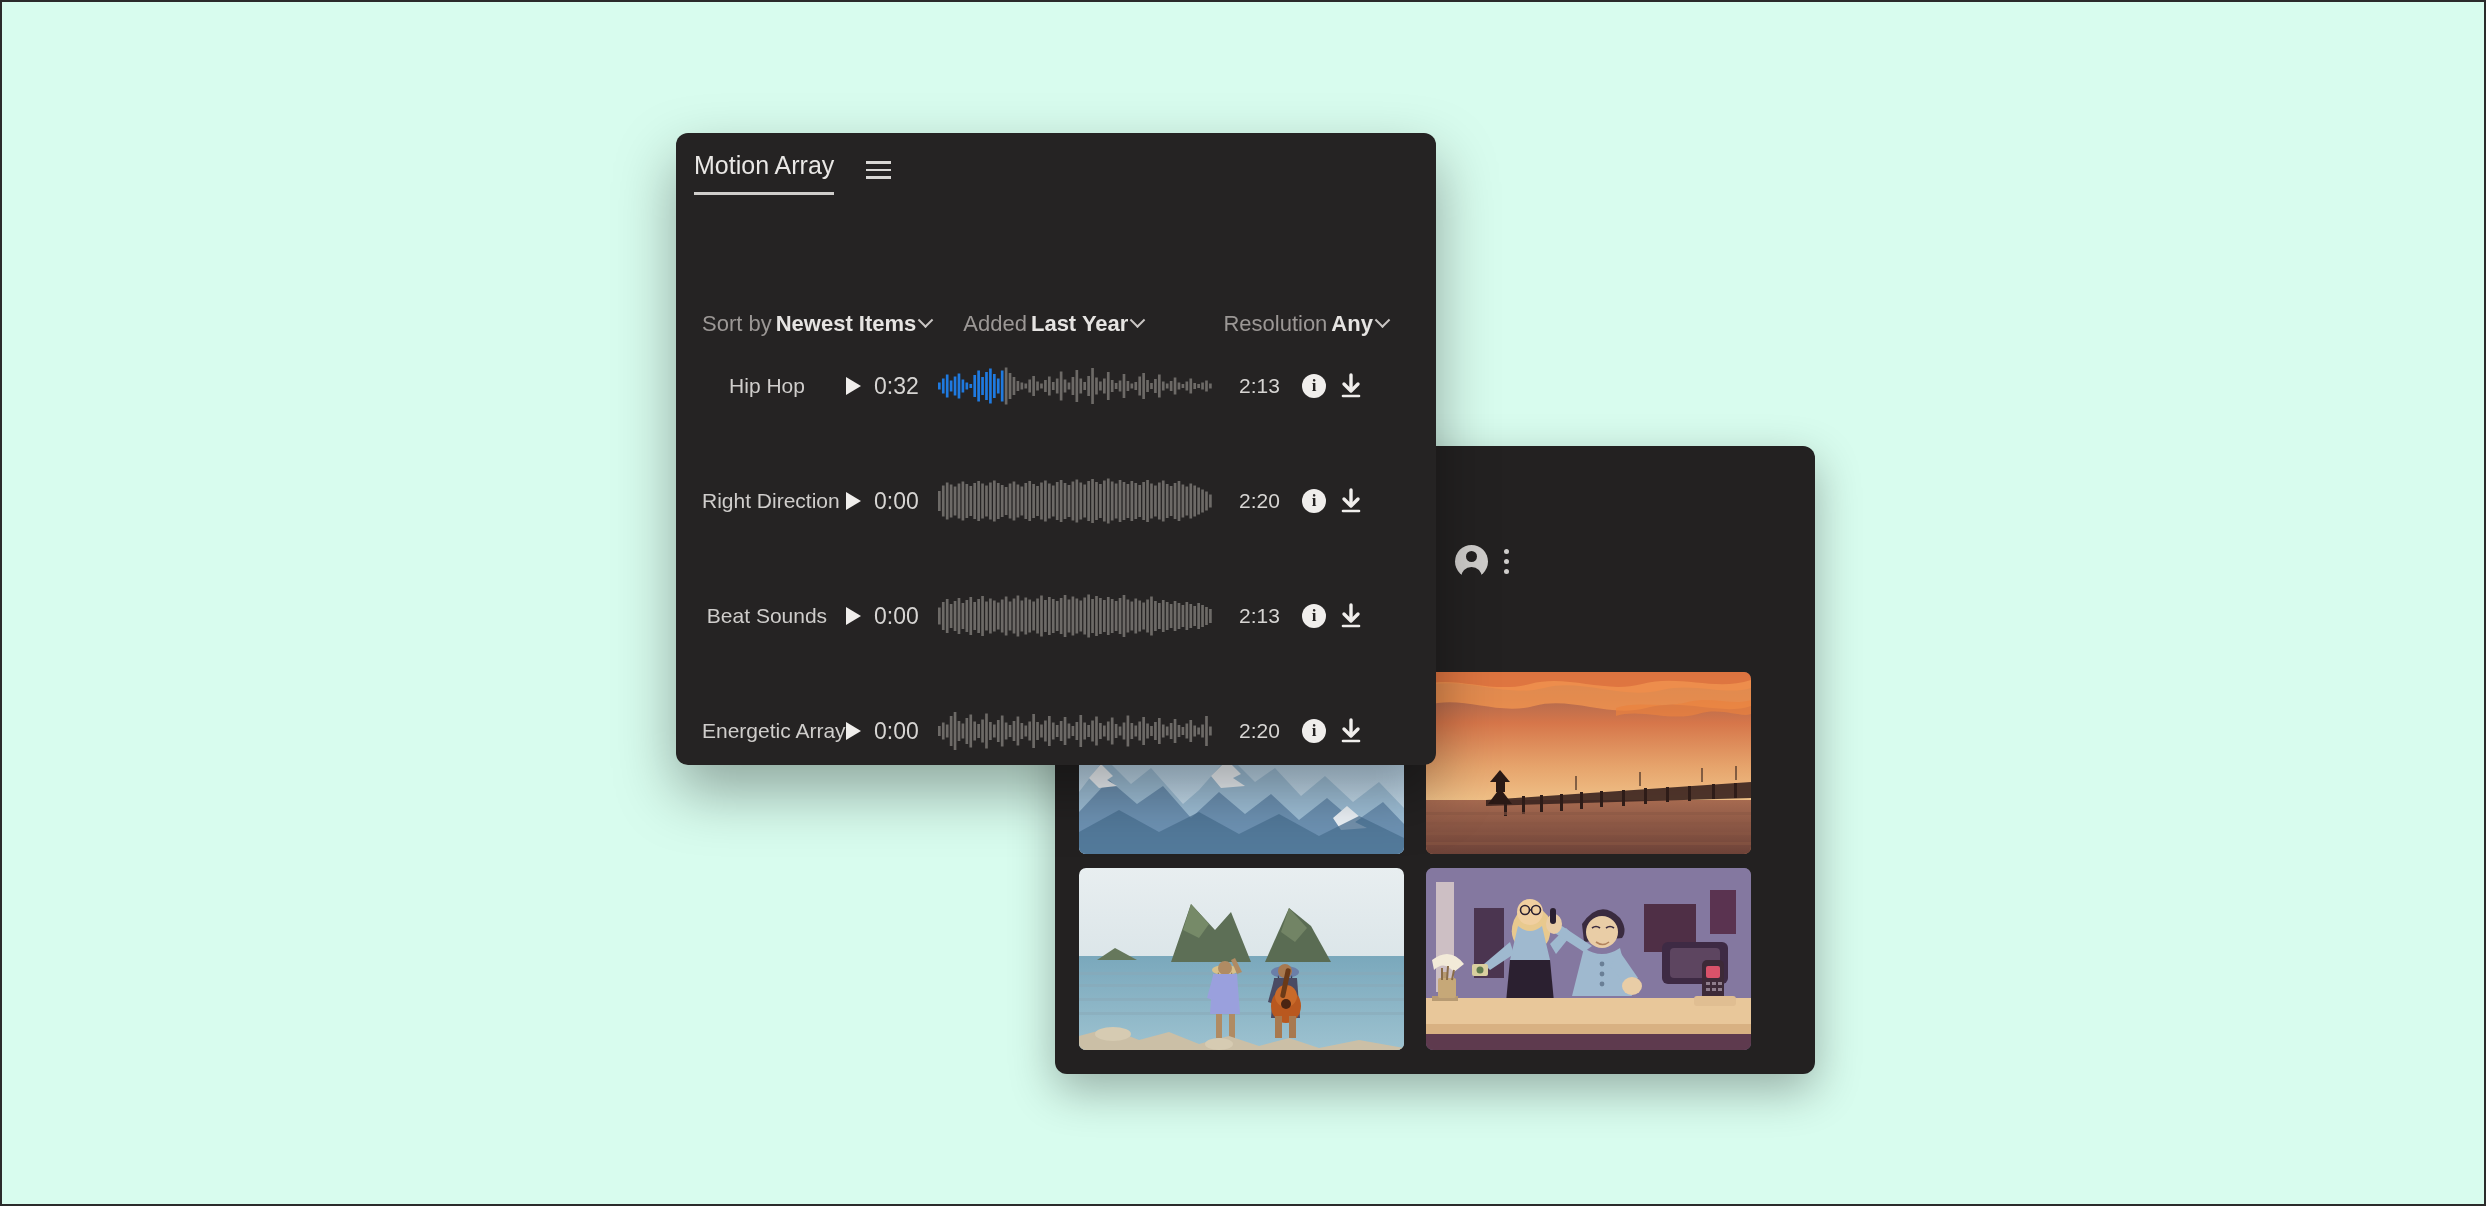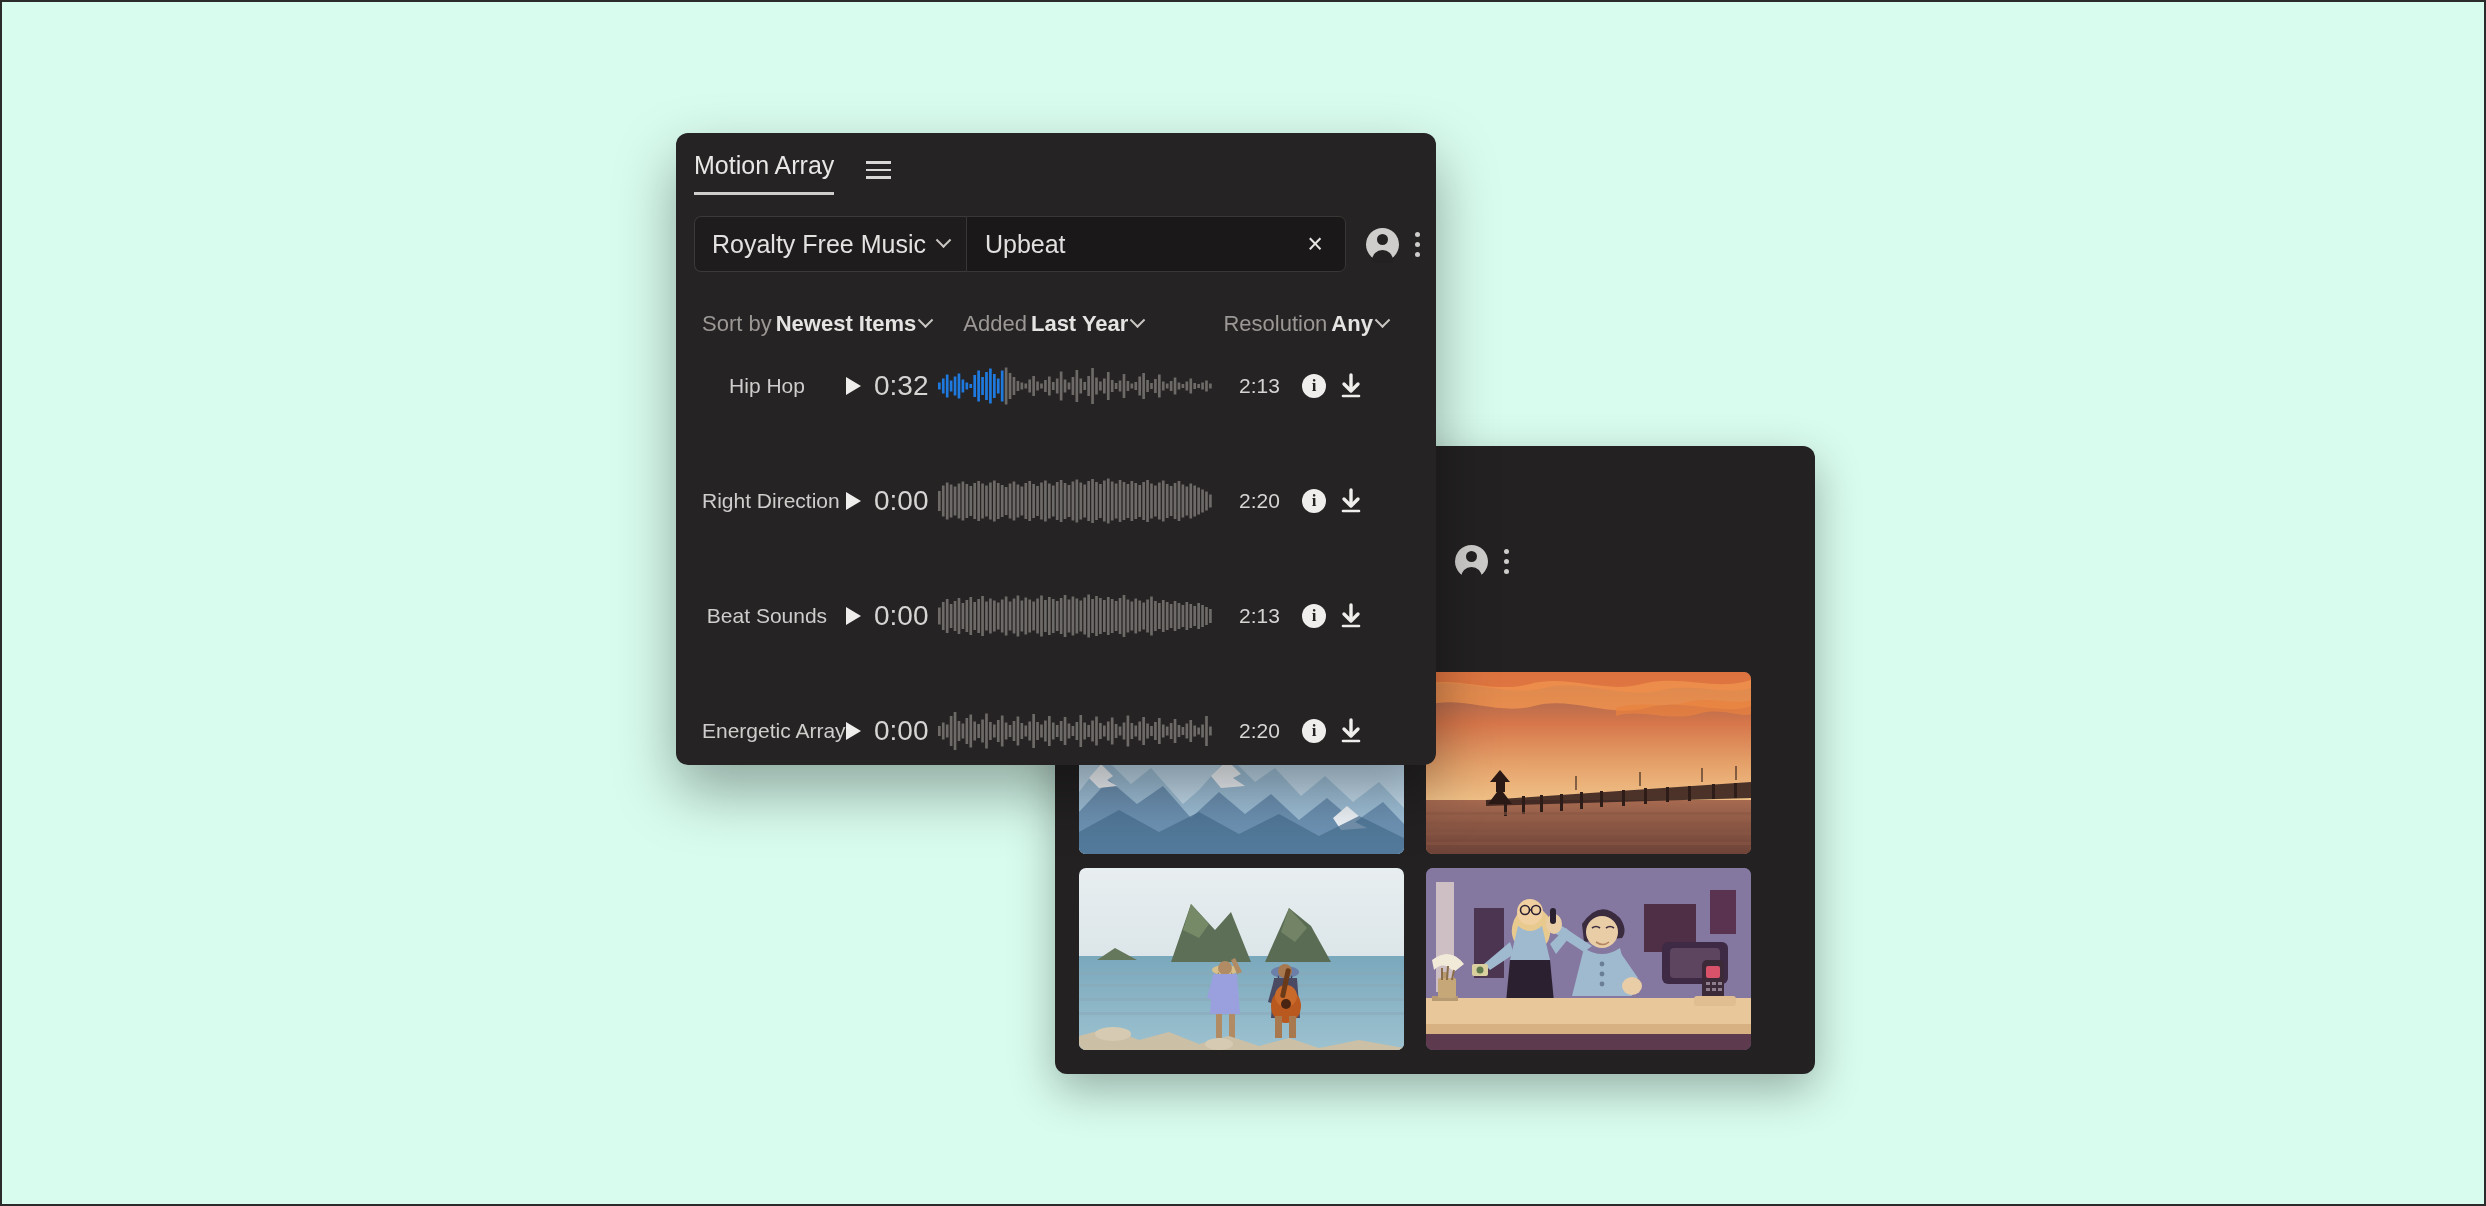--- a/index.html
+++ b/index.html
@@ -286,21 +286,21 @@
     width: 0; height: 0;
     border-left: 15px solid #f0eeec;
     border-top: 9px solid transparent;
     border-bottom: 9px solid transparent;
     cursor: pointer;
   }
   .elapsed {
     position: absolute;
     left: 198px;
     color: #d7d5d3;
-    font-size: 28px;
+    font-size: 23px;
   }
   .wave {
     position: absolute;
     left: 262px;
     width: 275px;
     height: 50px;
     cursor: pointer;
   }
   .wave svg { display: block; width: 100%; height: 100%; }
   .total {
@@ -583,38 +583,20 @@
 
     <div class="titlebar">
       <span class="app-tab">Motion Array</span>
       <span class="hamburger">
           <i></i>
           <i></i>
           <i></i>
         </span>
     </div>
 
-    <div class="search-row">
-      <div class="cat-select">
-        <span>Royalty Free Music</span>
-        <span class="chev"></span>
-      </div>
-      <div class="search-box">
-        <span class="search-text" title="Search">Upbeat</span>
-        <span class="clear-x">×</span>
-      </div>
-      <div class="acct-group">
-        <div class="avatar"></div>
-        <div class="kebab">
-            <i></i>
-            <i></i>
-            <i></i>
-          </div>
-      </div>
-    </div>
 
     <div class="filter-row">
       <span class="filter">
         <span>Sort by</span>
           <b>Newest Items</b>
           <span class="chev"></span>
       </span>
       <span class="sp1"></span>
       <span class="filter">
         <span>Added</span>

